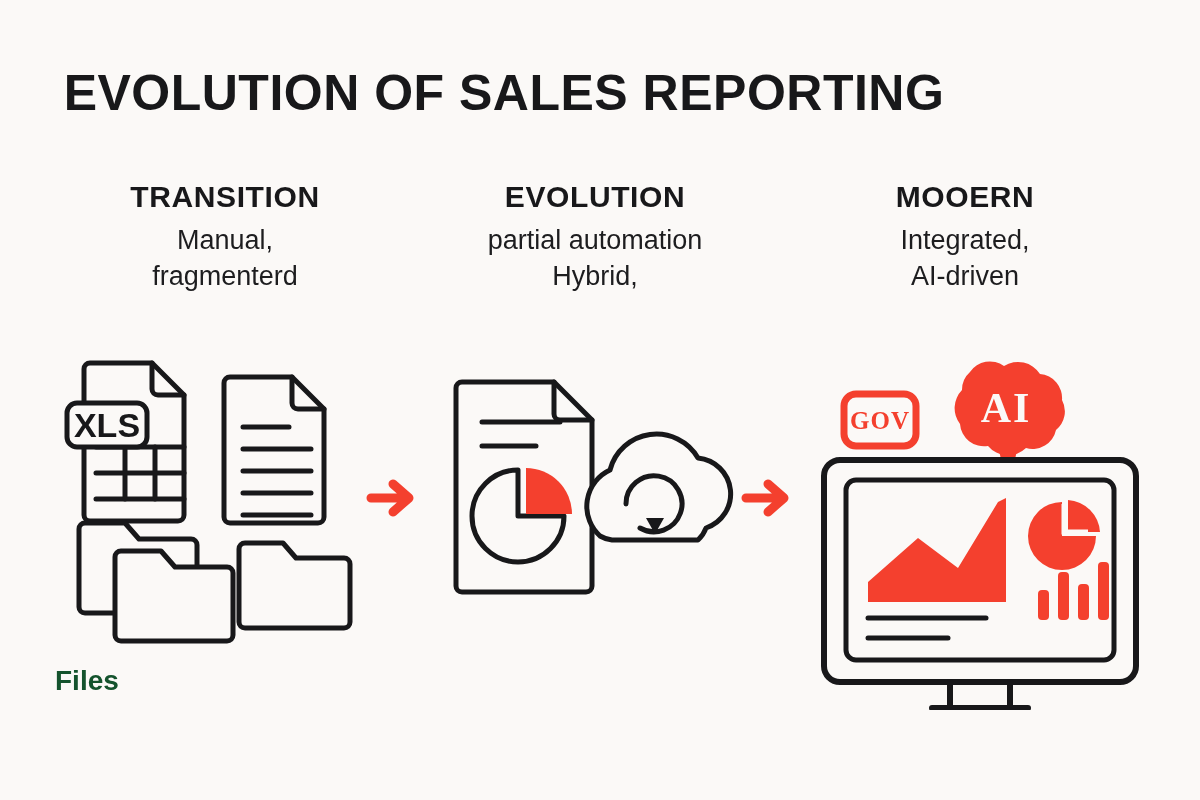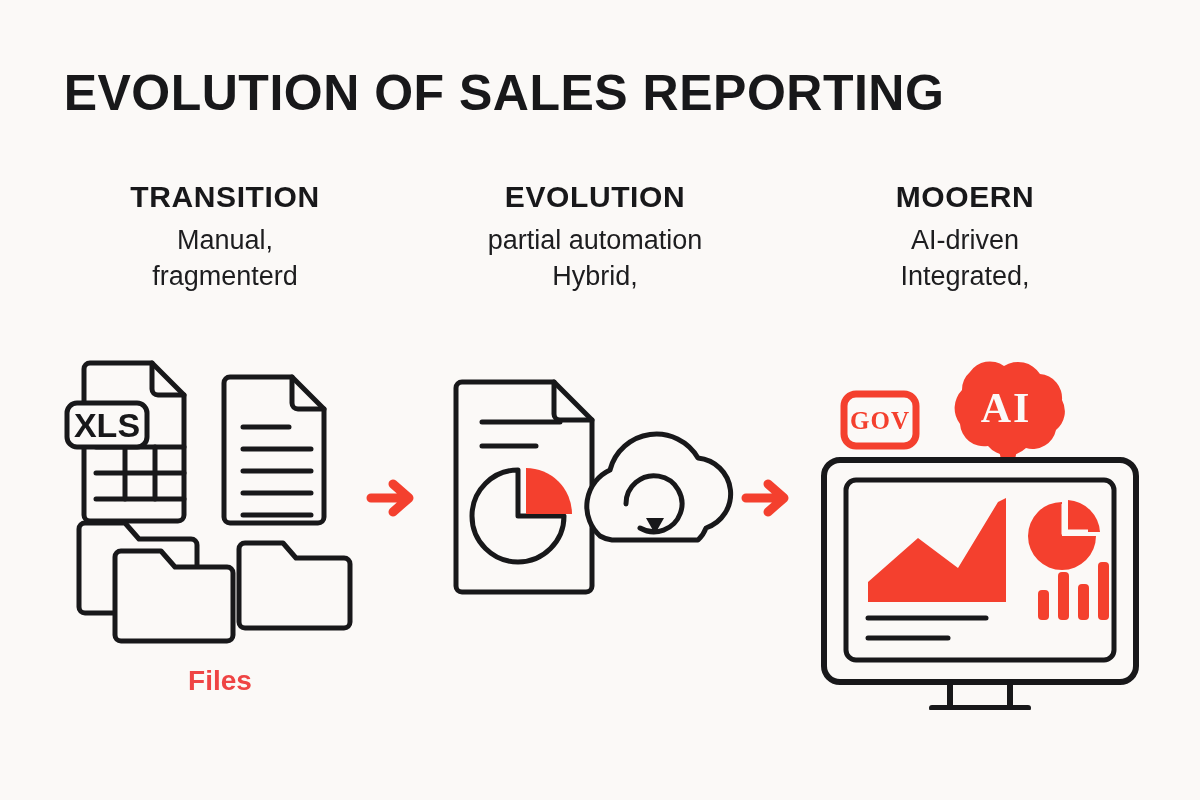--- a/index.html
+++ b/index.html
@@ -57,24 +57,23 @@
     margin-top: 10px;
     font-size: 27px;
     font-weight: normal;
     color: #1d1d1f;
     line-height: 1.32;
   }
 
   .stage-label {
     position: absolute;
     width: 330px;
-    text-align: center;
     font-size: 28px;
     font-weight: bold;
-    color: #ef4444;
+    color: #14532d;
     top: 665px;
   }
   .label-1 { left: 55px; }
   .label-2 { left: 425px; }
 
   .art {
     position: absolute;
   }
   .art-1 { left: 55px;  top: 355px; }
   .art-2 { left: 440px; top: 370px; }
@@ -170,22 +169,22 @@
   </svg>
 
 
   <svg class="arrow arrow-2" width="60" height="60" viewBox="0 0 60 60">
     <path d="M6 30 h34 M28 16 l16 14 l-16 14" fill="none" stroke="#F4402E" stroke-width="9" stroke-linecap="round" stroke-linejoin="round"></path>
   </svg>
 
   <div class="column col-3">
     <div class="col-heading">MOOERN</div>
     <div class="col-sub">
+      <div>Integrated,</div>
       <div>AI-driven</div>
-      <div>Integrated,</div>
     </div>
   </div>
 
   <svg class="art art-3" width="340" height="360" viewBox="0 0 340 360">
 
     <g>
       <rect x="34" y="44" width="72" height="52" rx="12" ry="12" fill="#fbf9f7" stroke="#F4402E" stroke-width="7"></rect>
       <text x="70" y="79" text-anchor="middle" font-family="Liberation Serif, serif" font-size="25" font-weight="bold" fill="#F4402E" letter-spacing="1">GOV</text>
     </g>
 

